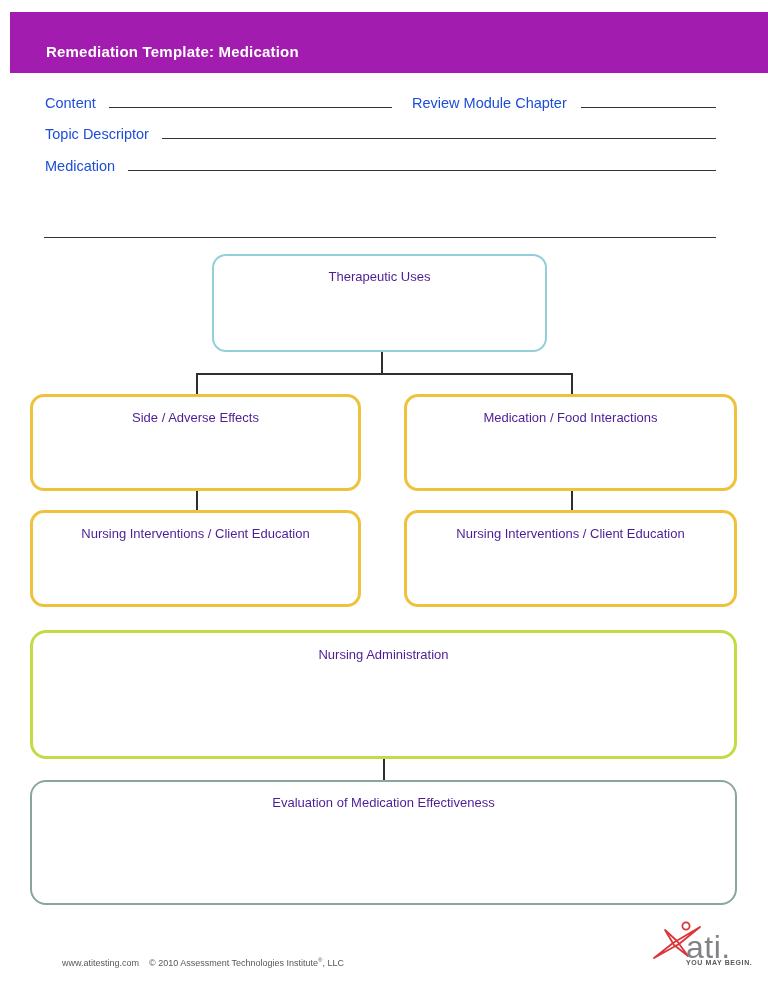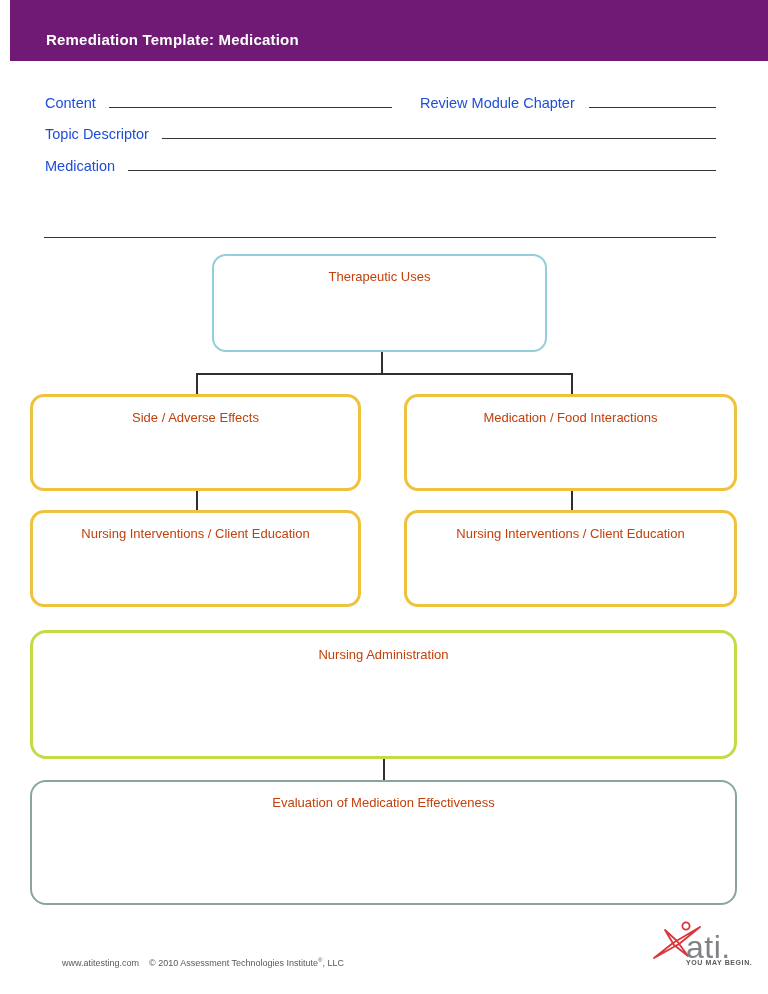--- a/index.html
+++ b/index.html
@@ -1,41 +1,41 @@
 <!DOCTYPE html>
 <html><head>
 <meta charset="utf-8">
 <style>
   html,body{margin:0;padding:0;background:#ffffff;}
   .page{
     position:relative;width:768px;height:994px;background:#ffffff;overflow:hidden;
     font-family:"Liberation Sans", sans-serif;color:#414042;
   }
   
-  .header{position:absolute;left:10px;top:0;right:0;height:61px;background:#701a75;}
+  .header{position:absolute;left:10px;top:12px;right:0;height:61px;background:#a21caf;}
   .header-title{
     position:absolute;left:36px;top:31px;color:#ffffff;font-weight:bold;font-size:15px;
     letter-spacing:0.2px;
   }
   
   .form-row{position:absolute;left:45px;width:671px;display:flex;align-items:baseline;font-size:14.5px;color:#1d4ed8;}
   .fill-line{border-bottom:1.5px solid #333333;height:14px;}
   .grow{flex:1;}
   .row1{top:93px;}
   .row1 .g1{flex:0 0 347px;display:flex;align-items:baseline;}
   .row1 .g1 .fill-line{flex:1;margin-left:13px;}
-  .row1 .label2{margin-left:28px;white-space:nowrap;}
+  .row1 .label2{margin-left:20px;white-space:nowrap;}
   .row1 .line2{flex:1;margin-left:14px;}
   .row2{top:124px;}
   .row3{top:156px;}
   .row4{top:188px;}
   .form-row .lead-line{margin-left:13px;}
   .separator{position:absolute;left:44px;top:237px;width:672px;border-top:1.5px solid #333333;}
   
-  .dbox{position:absolute;box-sizing:border-box;background:#ffffff;text-align:center;font-size:13px;color:#c2410c;}
+  .dbox{position:absolute;box-sizing:border-box;background:#ffffff;text-align:center;font-size:13px;color:#4c1d95;}
   .dbox .dlabel{display:block;padding-top:13px;}
   .box-teal{left:212px;top:254px;width:335px;height:98px;border:2.5px solid #93ceda;border-radius:14px;}
   .box-y-tl{left:30px;top:394px;width:331px;height:97px;border:3px solid #efc23e;border-radius:14px;}
   .box-y-tr{left:404px;top:394px;width:333px;height:97px;border:3px solid #efc23e;border-radius:14px;}
   .box-y-bl{left:30px;top:510px;width:331px;height:97px;border:3px solid #efc23e;border-radius:14px;}
   .box-y-br{left:404px;top:510px;width:333px;height:97px;border:3px solid #efc23e;border-radius:14px;}
   .box-admin{left:30px;top:630px;width:707px;height:129px;border:3px solid #c5da45;border-radius:16px;}
   .box-admin .dlabel{padding-top:14px;}
   .box-eval{left:30px;top:780px;width:707px;height:125px;border:2.5px solid #8aa69b;border-radius:16px;}
   .box-eval .dlabel{}

